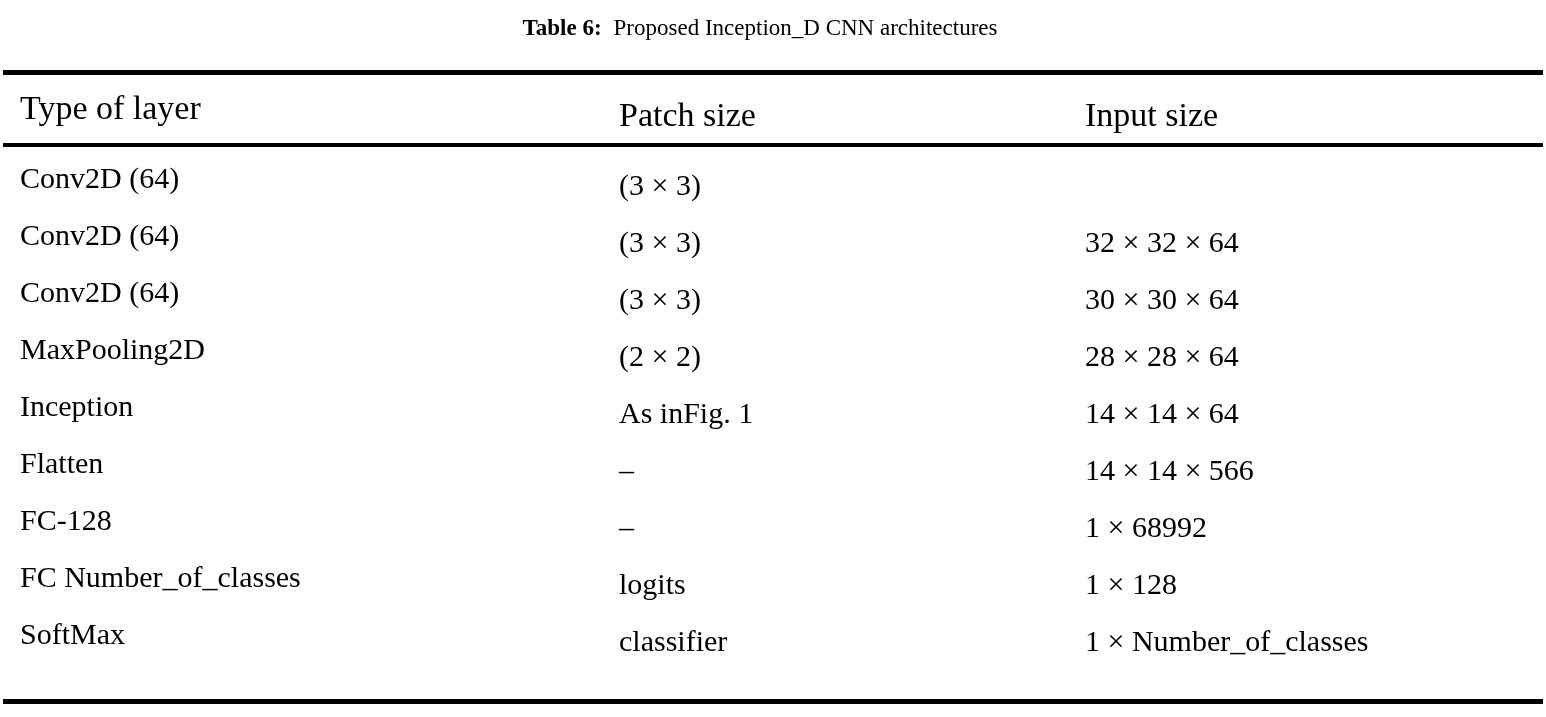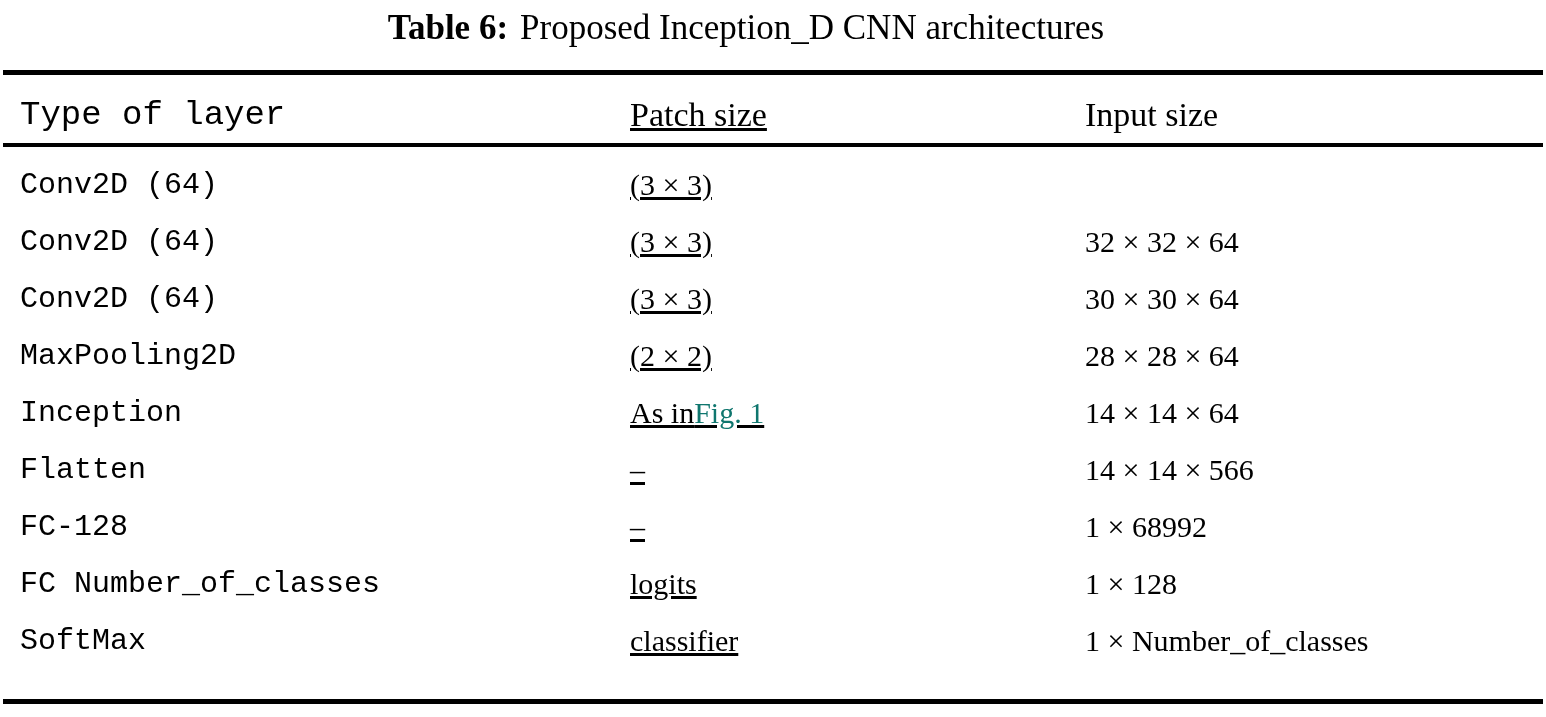--- a/index.html
+++ b/index.html
@@ -19,24 +19,24 @@
     position: relative;
     width: 1546px;
     height: 717px;
     box-sizing: border-box;
   }
 
   
   .caption {
     position: absolute;
     top: 4px;
-    left: 2px;
+    left: 16px;
     width: 1488px;
     text-align: center;
-    font-size: 35px;
+    font-size: 23px;
     line-height: 48px;
     white-space: nowrap;
   }
   .caption-label {
     font-weight: bold;
   }
   .caption-text {
     font-weight: normal;
   }
   .caption-gap {
@@ -82,38 +82,35 @@
   
   .col-patch {
     position: absolute;
     left: 615px;
     top: 0;
     width: 420px;
     height: 57px;
     display: flex;
     align-items: center;
     padding-left: 0;
-    margin-left: 15px;
-    text-decoration: underline;
+    margin-left: 4px;
   }
   .col-type {
     position: absolute;
     left: 10px;
     top: 0;
     width: 600px;
     height: 57px;
     display: flex;
-    align-items: center;
-    font-family: Liberation Mono, monospace;
   }
 
   .header-cell { font-size: 34px; }
 
   .link {
-    color: #0f766e;
+    color: #000000;
     text-decoration: none;
   }
   .dash { letter-spacing: 0; }
 </style>
 </head>
 <body>
 
 <div class="table-figure">
 
   <div class="caption">

